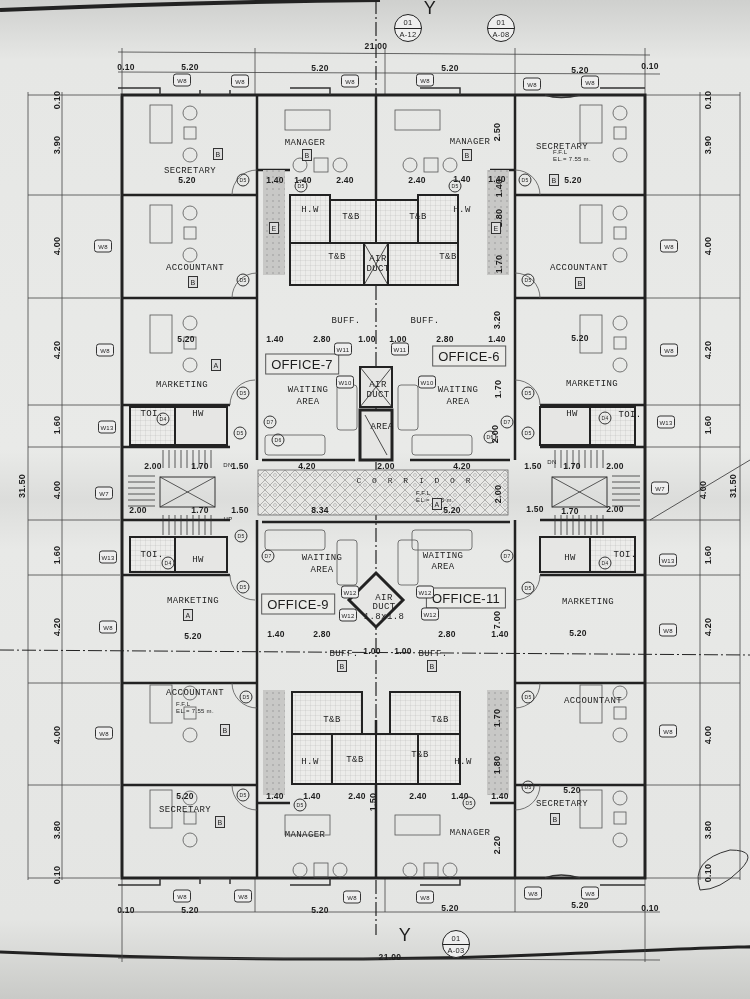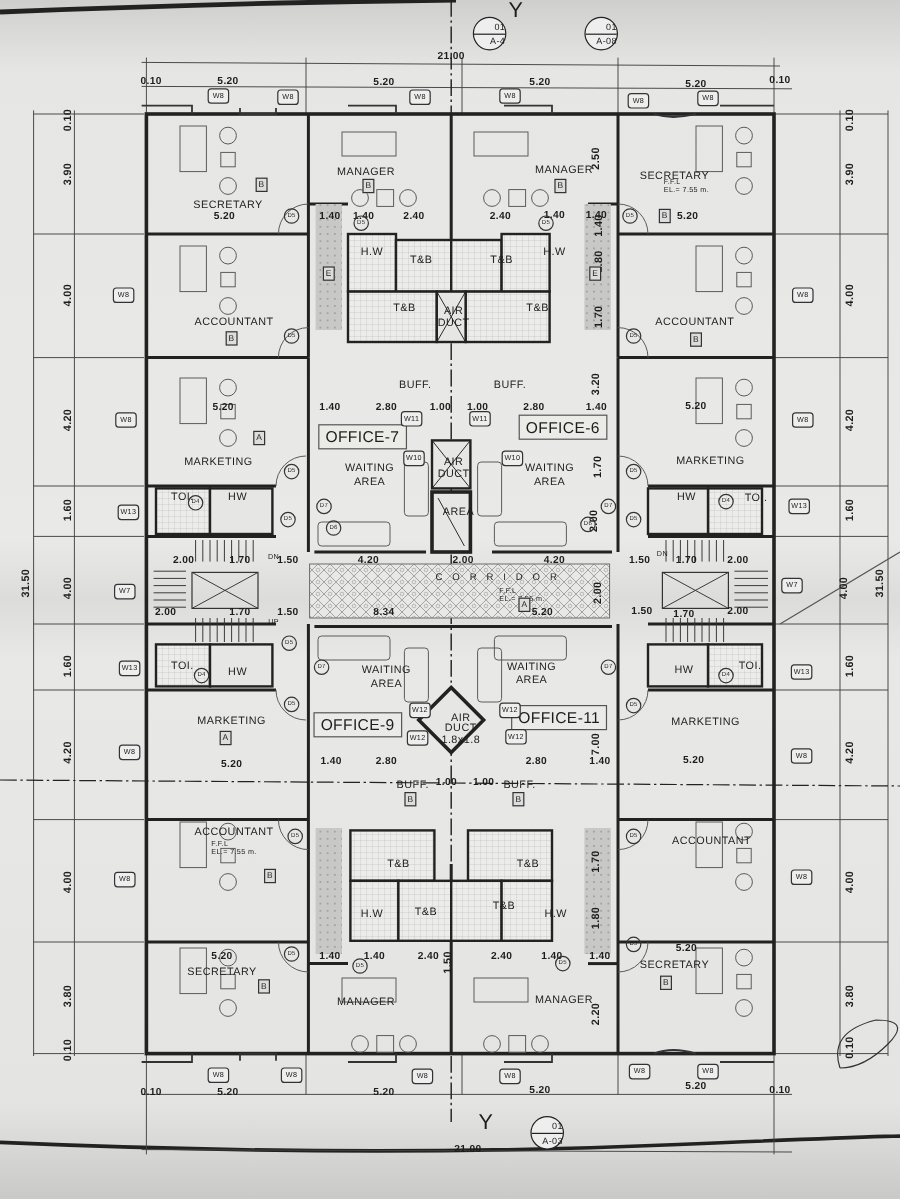--- a/index.html
+++ b/index.html
@@ -1,27 +1,27 @@
 <!DOCTYPE html>
 <html><head>
   <meta charset="utf-8">
   <style>
     html, body { margin:0; padding:0; }
     body { width:750px; height:999px; overflow:hidden; background:#d9dad8; font-family:"Liberation Sans", sans-serif; }
     #stage { position:relative; width:750px; height:999px; background:linear-gradient(180deg,#cfd0ce 0%,#e6e7e5 6%,#e9eae8 45%,#dcdddb 50%,#e8e9e7 55%,#e4e5e3 92%,#c9cac7 100%); overflow:hidden; }
     #stage svg { position:absolute; left:0; top:0; }
     .lbl { position:absolute; color:#1d1d1d; font-size:9px; letter-spacing:0.3px; white-space:nowrap; transform:translate(-50%,-50%); line-height:1; }
-    .room { font-size:9px; letter-spacing:0.4px; }
+    .room { font-size:9px; letter-spacing:0.4px;font-family:Liberation Mono, monospace; }
     .office { font-size:13px; letter-spacing:0.3px; border:1px solid #555; padding:3px 5px; background:rgba(235,235,233,0.8); }
     .dim { font-size:8.5px; font-weight:bold; }
     .dimv { font-size:9px; font-weight:bold; transform:translate(-50%,-50%) rotate(-90deg); }
     .tag { font-size:6px; width:16px; height:11px; border:1px solid #333; border-radius:3px; display:flex; align-items:center; justify-content:center; background:#eee; }
     .door { font-size:5px; width:11px; height:11px; border:1px solid #333; border-radius:50%; display:flex; align-items:center; justify-content:center; }
     .cat { font-size:7px; width:8px; height:10px; border:1px solid #333; display:flex; align-items:center; justify-content:center; background:#ddd; }
-    .ref { font-size:7.5px; width:26px; height:26px; border:1.5px solid #222; border-radius:50%; display:flex; flex-direction:column; align-items:flex-end; justify-content:center; background:#eee; }
+    .ref { font-size:7.5px; width:26px; height:26px; border:1.5px solid #222; border-radius:50%; display:flex; flex-direction:column; align-items:center; justify-content:center; background:#eee; }
     .ref span { line-height:11px; }
     .ref .sep { width:100%; border-top:1px solid #222; }
     .axis { font-size:18px; }
     .ffl { font-size:6px; text-align:left; line-height:7px; }
   </style>
 </head>
 <body>
 
 <div id="stage">
   <svg width="750" height="999" viewBox="0 0 750 999">
@@ -293,21 +293,21 @@
   <div class="lbl dimv" style="left:703px;top:490px">4.00</div>
   <div class="lbl dimv" style="left:708px;top:555px">1.60</div>
   <div class="lbl dimv" style="left:708px;top:627px">4.20</div>
   <div class="lbl dimv" style="left:708px;top:735px">4.00</div>
   <div class="lbl dimv" style="left:708px;top:830px">3.80</div>
   <div class="lbl dimv" style="left:708px;top:873px">0.10</div>
 
   <div class="lbl ref" style="left:408px;top:28px">
     <span>01</span>
       <div class="sep"></div>
-    <span>A-4</span>
+    <span>A-12</span>
   </div>
   <div class="lbl ref" style="left:501px;top:28px">
     <span>01</span>
       <div class="sep"></div>
     <span>A-08</span>
   </div>
   <div class="lbl ref" style="left:456px;top:944px">
     <span>01</span>
       <div class="sep"></div>
     <span>A-03</span>

